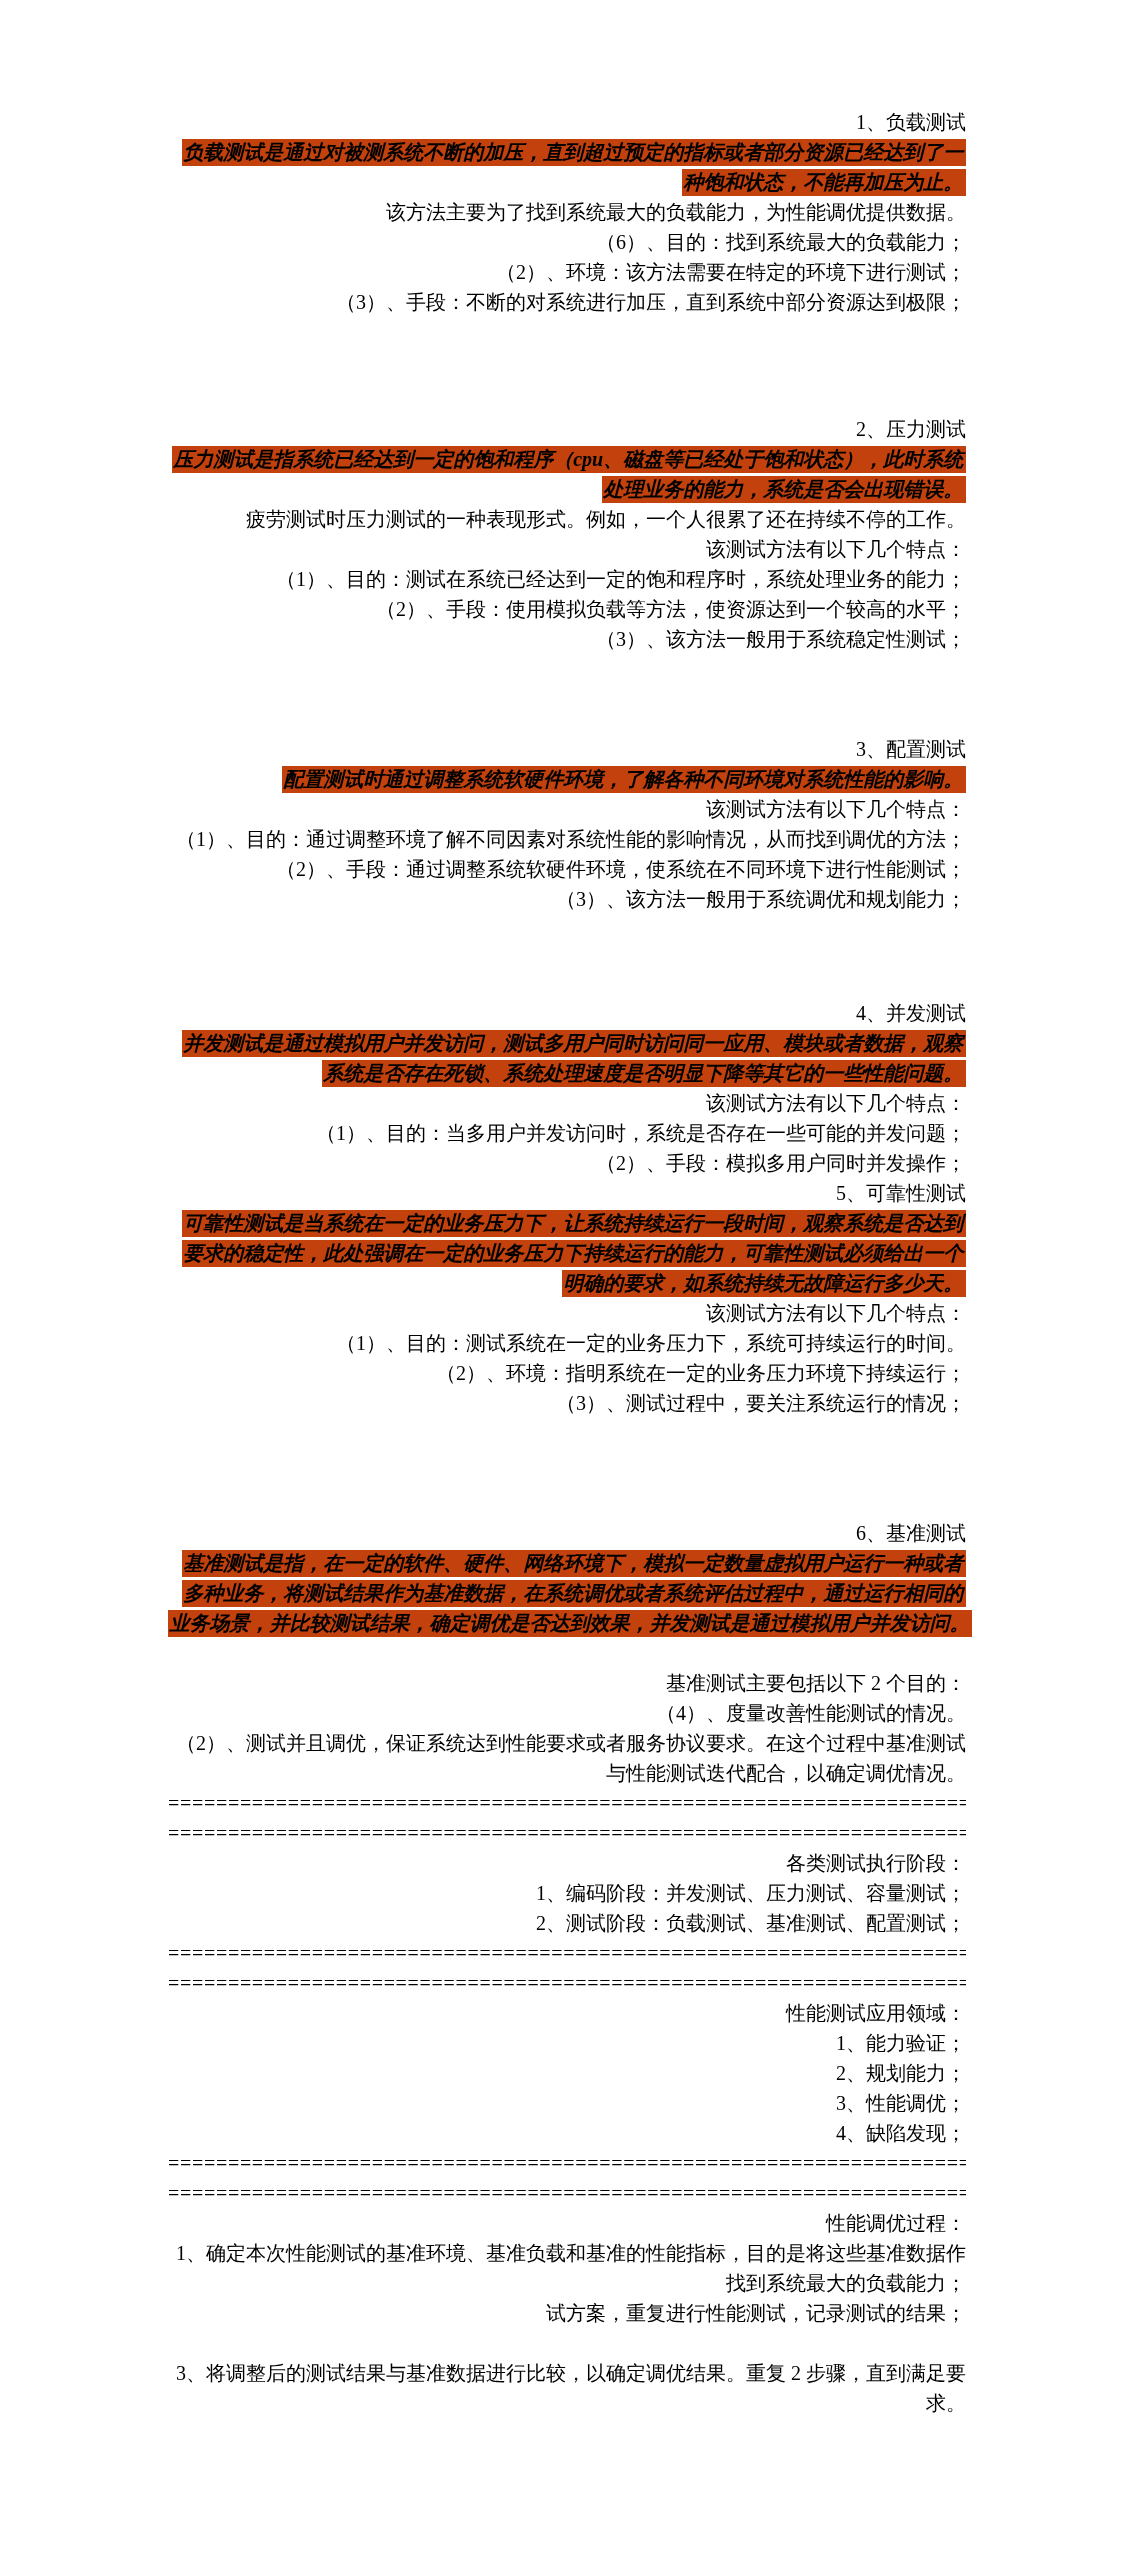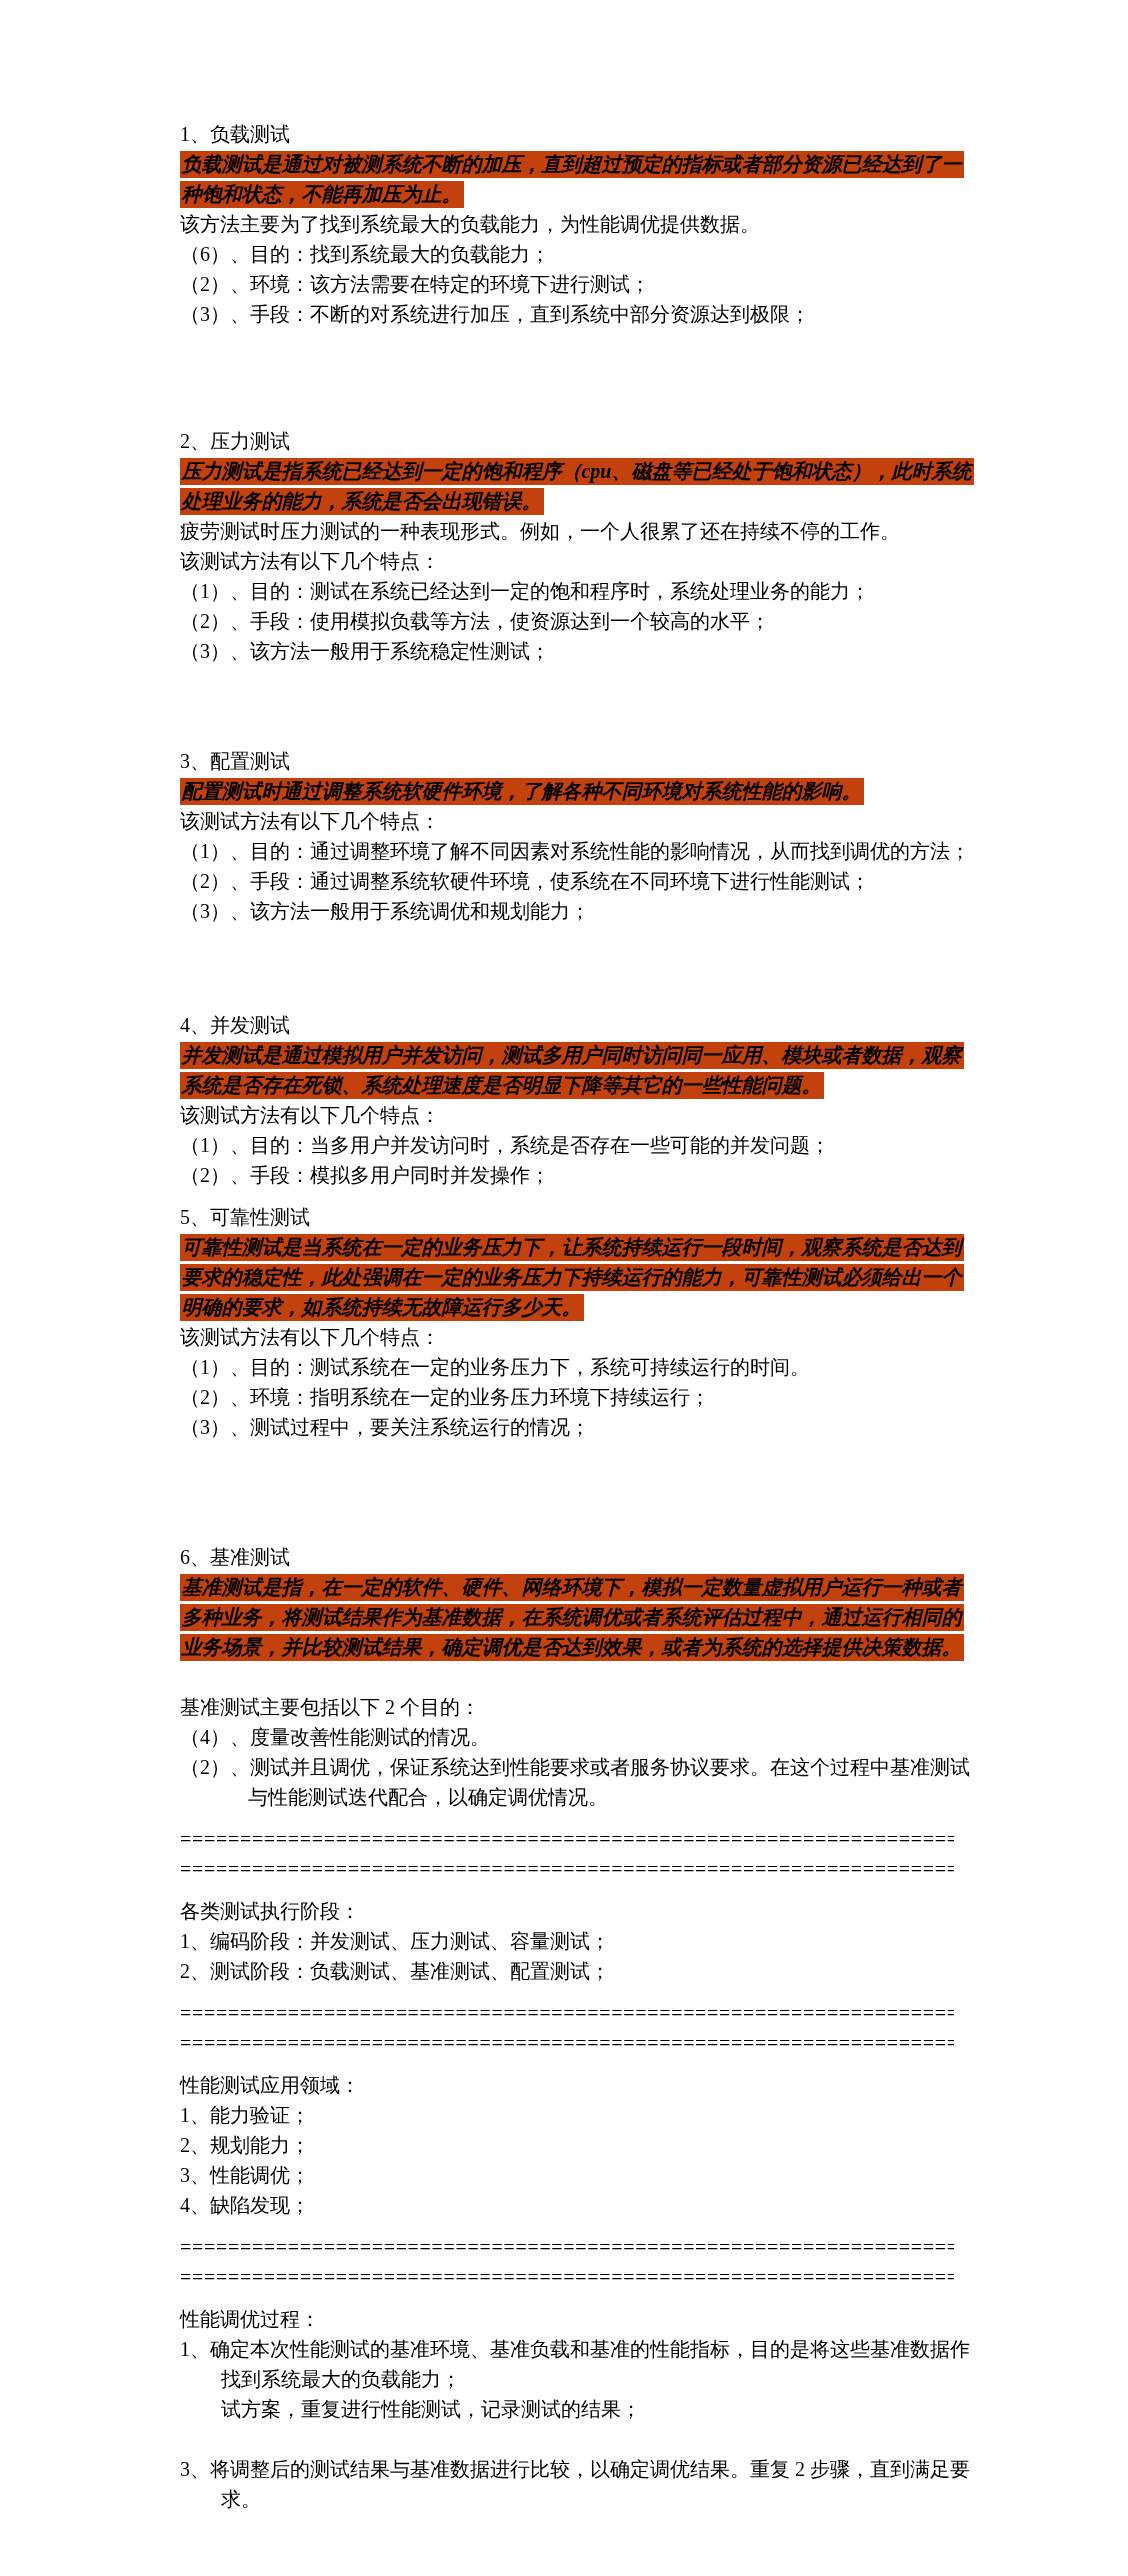--- a/index.html
+++ b/index.html
@@ -13,21 +13,21 @@
     height: 2576px;
     box-sizing: border-box;
     padding: 107px 162px 0 168px;
     font-family: "Liberation Serif", "DejaVu Serif", serif;
     font-size: 20px;
     line-height: 30px;
     color: #000000;
     background: #ffffff;
     overflow: hidden;
   }
-  .block { margin: 12px; }
+  .block { margin: 0; text-align: right; }
   .line {
     white-space: nowrap;
     height: 30px;
   }
   .title { }
   .hl-line { height: 30px; }
   .hl {
     display: inline-block;
     line-height: 27px;
     margin: 1.4px 0;
@@ -92,21 +92,21 @@
       <div class="line hl-line"><span class="hl">明确的要求，如系统持续无故障运行多少天。</span></div>
       <div class="line">该测试方法有以下几个特点：</div>
       <div class="line">（1）、目的：测试系统在一定的业务压力下，系统可持续运行的时间。</div>
       <div class="line">（2）、环境：指明系统在一定的业务压力环境下持续运行；</div>
       <div class="line">（3）、测试过程中，要关注系统运行的情况；</div>
     </div>
     <div class="block" style="margin-top: 100px;">
       <div class="line title">6、基准测试</div>
       <div class="line hl-line"><span class="hl">基准测试是指，在一定的软件、硬件、网络环境下，模拟一定数量虚拟用户运行一种或者</span></div>
       <div class="line hl-line"><span class="hl">多种业务，将测试结果作为基准数据，在系统调优或者系统评估过程中，通过运行相同的</span></div>
-      <div class="line hl-line"><span class="hl">业务场景，并比较测试结果，确定调优是否达到效果，或者为系统的选择提供决策数据。</span></div>
+      <div class="line hl-line"><span class="hl">业务场景，并比较测试结果，确定调优是否达到效果，并发测试是通过模拟用户并发访问。</span></div>
       <div class="line sp">基准测试主要包括以下 2 个目的：</div>
       <div class="line">（4）、度量改善性能测试的情况。</div>
       <div class="line">（2）、测试并且调优，保证系统达到性能要求或者服务协议要求。在这个过程中基准测试</div>
       <div class="line ind2">与性能测试迭代配合，以确定调优情况。</div>
     </div>
     <div class="block">
       <div class="sep">==========================================================================================</div>
       <div class="sep">==========================================================================================</div>
     </div>
     <div class="block">

